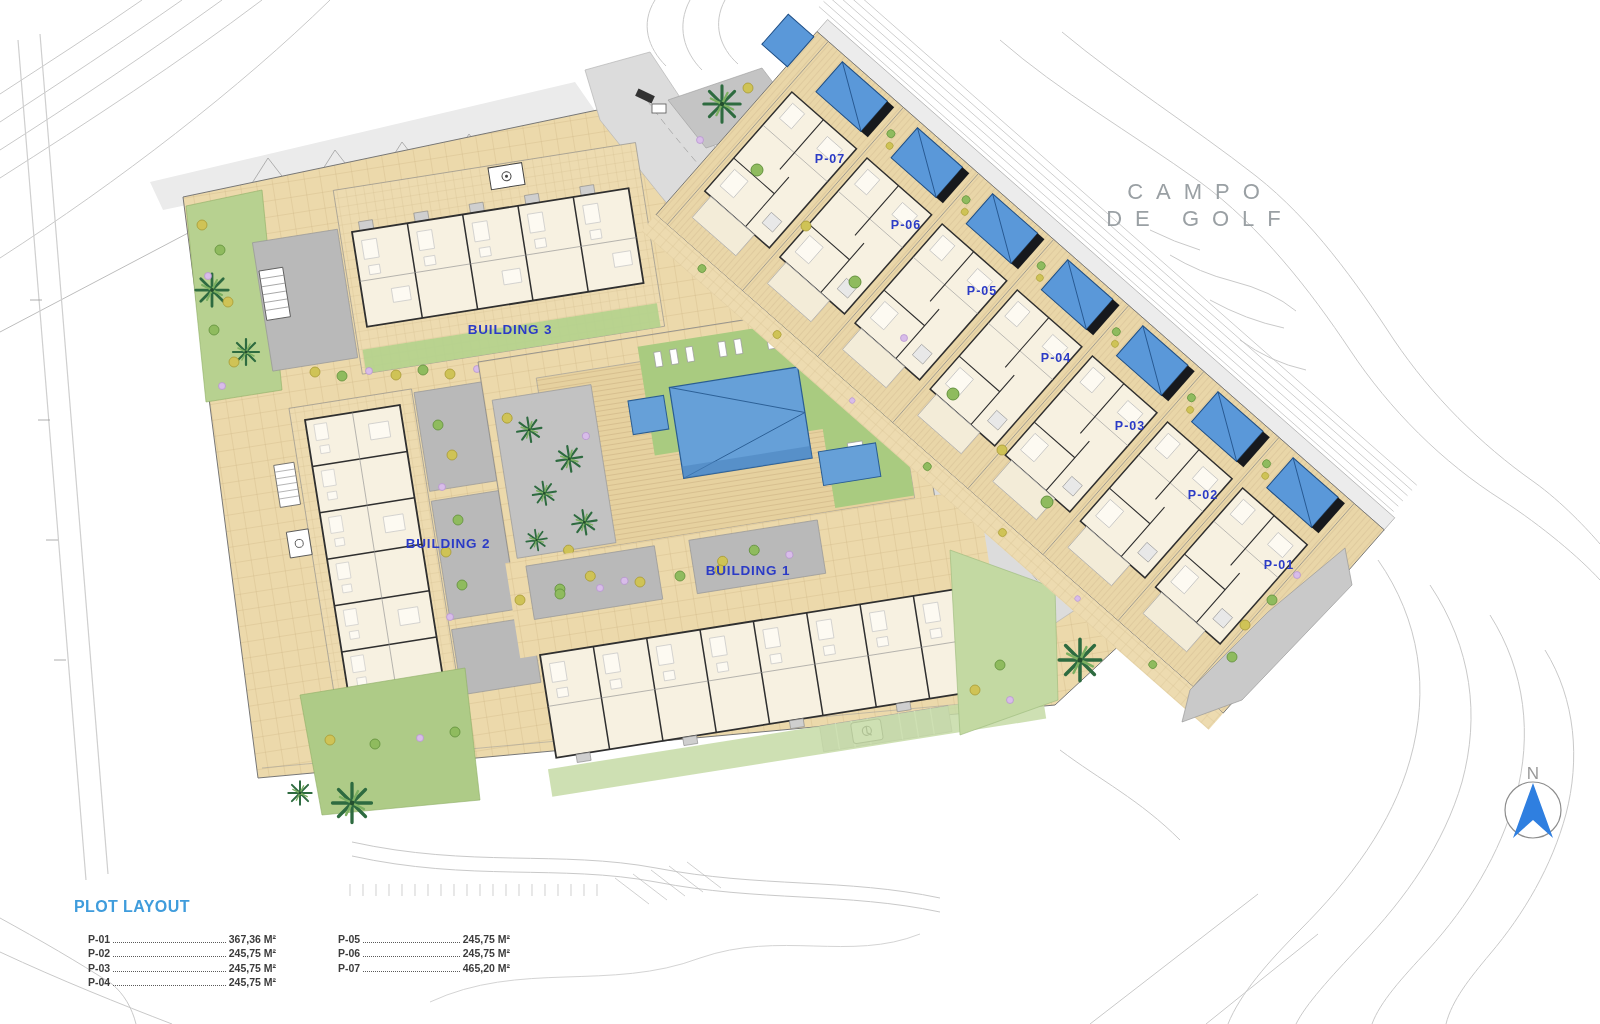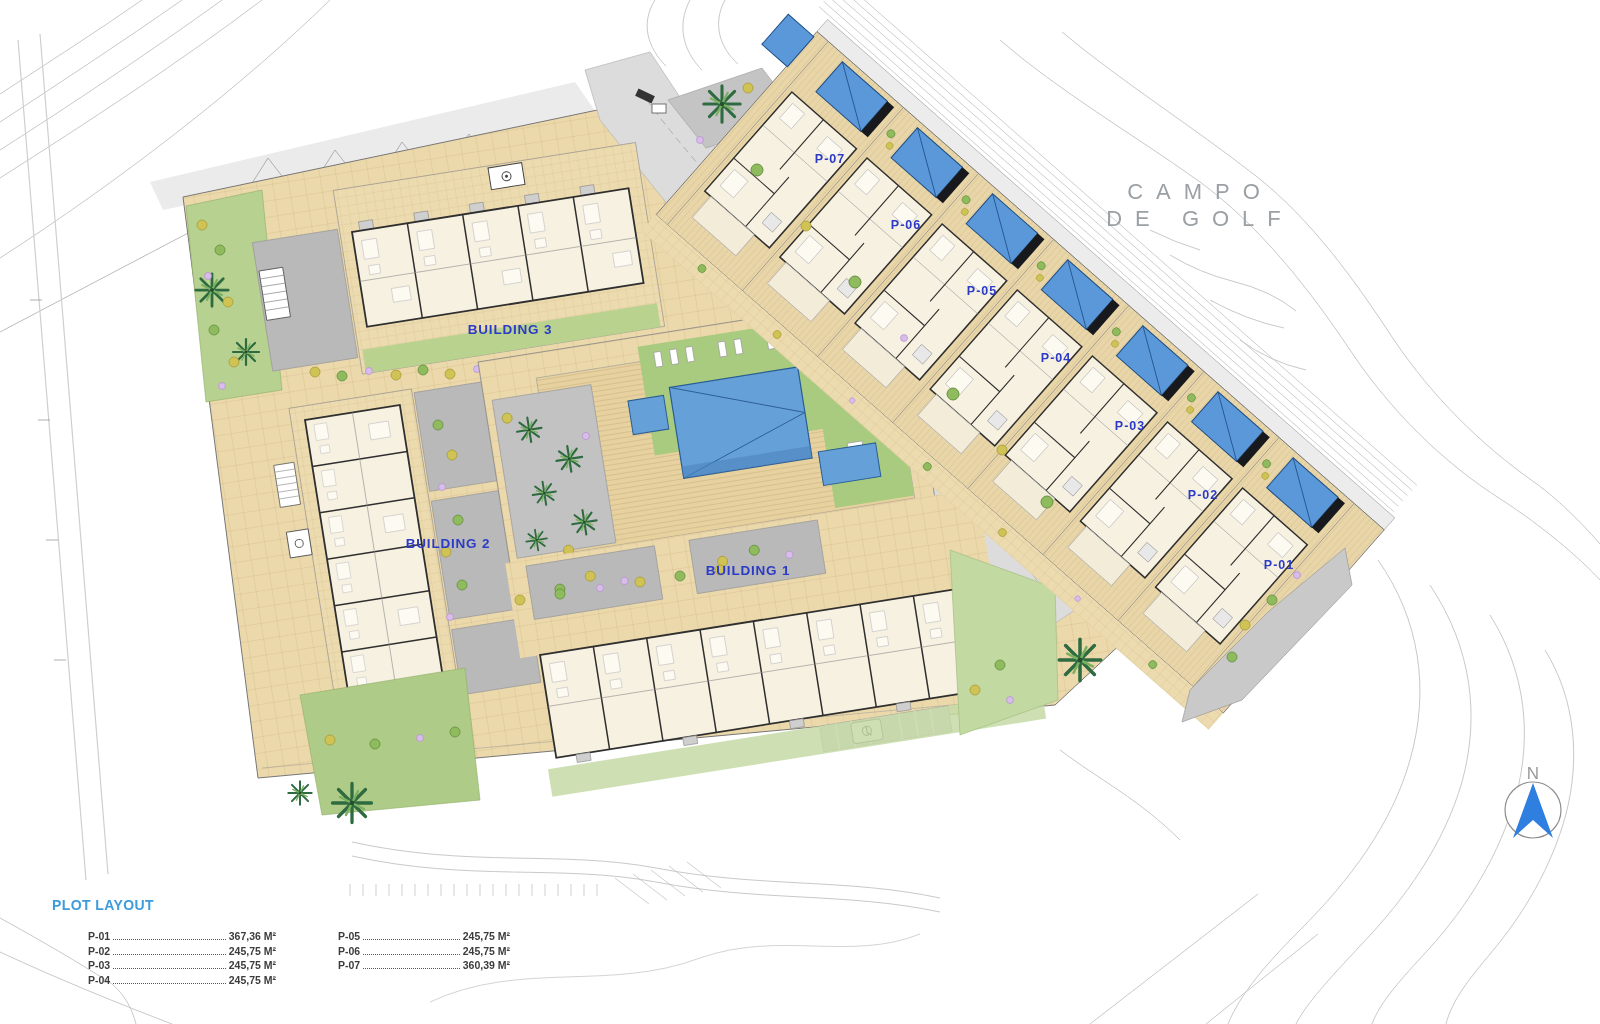--- a/index.html
+++ b/index.html
@@ -7,21 +7,21 @@
          font-family:"Liberation Sans",sans-serif;}
   #plan-svg{position:absolute;left:0;top:0;}
   .bldg-label{font-family:"Liberation Sans",sans-serif;font-size:13.5px;font-weight:bold;
               fill:#2b3bc6;letter-spacing:.8px;}
   .plot-label{font-family:"Liberation Sans",sans-serif;font-size:12.5px;font-weight:bold;
               fill:#2b3bc6;letter-spacing:1px;}
   .golf-label{font-family:"Liberation Sans",sans-serif;font-size:22px;fill:#9aa0a4;
               letter-spacing:13px;}
   .north-n{font-family:"Liberation Sans",sans-serif;font-size:17px;fill:#9a9a9a;}
   .legend{position:absolute;left:52px;top:896px;width:480px;}
-  .legend-title{color:#3f9cdc;font-weight:bold;font-size:14px;letter-spacing:.4px;line-height:1.4;}
+  .legend-title{color:#3f9cdc;font-weight:bold;font-size:16px;letter-spacing:.4px;line-height:1.4;margin-left:22px;}
   .legend-cols{display:flex;margin-top:12px;padding-left:36px;}
   .legend-col{display:flex;flex-direction:column;}
   .legend-col.c1{width:188px;margin-right:62px;}
   .legend-col.c2{width:172px;}
   .lrow{display:flex;align-items:flex-end;font-size:10.5px;color:#3c3c3c;font-weight:bold;
         height:14.5px;line-height:12px;}
   .dots{flex:1;border-bottom:1.6px dotted #5a5a5a;margin:0 3px 2px 3px;}
   .lv{white-space:nowrap;}
 </style>
 </head>
@@ -490,18 +490,18 @@
         <span class="lv">245,75 M²</span>
       </div>
       <div class="lrow">
         <span>P-06</span>
         <span class="dots"></span>
         <span class="lv">245,75 M²</span>
       </div>
       <div class="lrow">
         <span>P-07</span>
         <span class="dots"></span>
-        <span class="lv">360,39 M²</span>
+        <span class="lv">465,20 M²</span>
       </div>
     </div>
   </div>
 </div>
 </div>
 
 </body></html>

